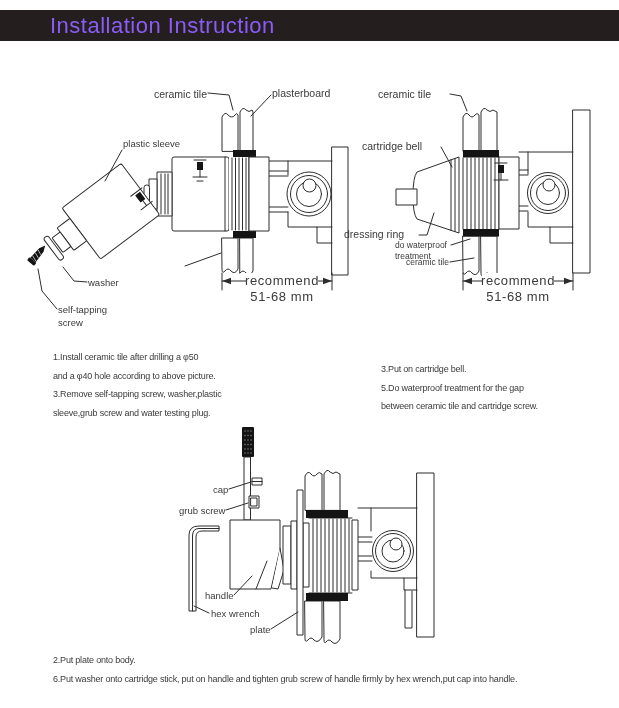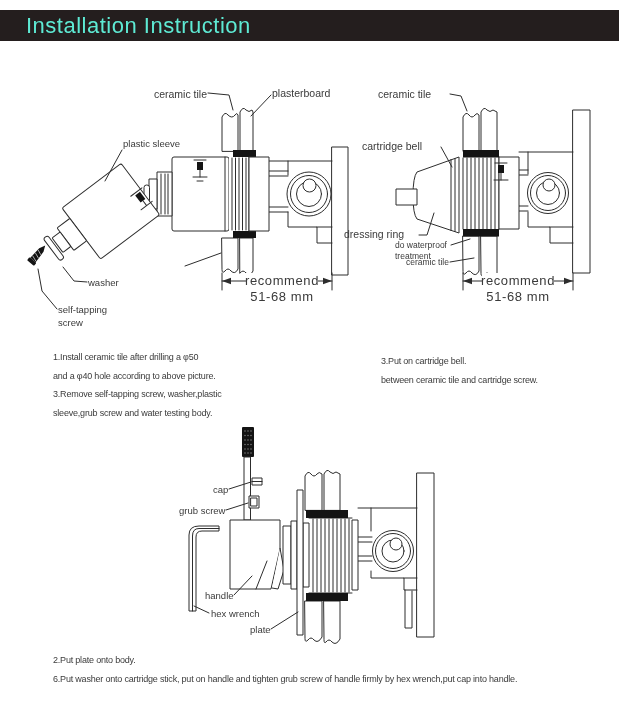--- a/index.html
+++ b/index.html
@@ -1,20 +1,20 @@
 <!DOCTYPE html>
 <html><head>
 <meta charset="utf-8">
 <style>
   html,body{margin:0;padding:0;background:#ffffff;}
   #page{position:relative;width:619px;height:708px;background:#ffffff;overflow:hidden;
         font-family:"Liberation Sans",sans-serif;}
   .header{position:absolute;left:0;top:10px;width:619px;height:31px;background:#241e1e;}
-  .header span{display:block;padding-left:26px;line-height:31px;color:#5eead4;
-        font-size:22px;letter-spacing:0.5px;}
+  .header span{display:block;padding-left:26px;line-height:31px;color:#8b5cf6;
+        font-size:22px;letter-spacing:0.5px;margin-left:24px;}
   .diagram{position:absolute;}
   svg text{font-family:"Liberation Sans",sans-serif;fill:#3a3a3a;}
   .lbl{font-size:10.5px;}
   .lbl-sm{font-size:8.5px;}
   .lbl-b{font-size:9.5px;}
   .lbl-dim{font-size:13px;letter-spacing:0.6px;}
   .ln{stroke:#2d2d2d;stroke-width:1;fill:none;stroke-linecap:round;stroke-linejoin:round;}
   .fw{fill:#ffffff;stroke:#2d2d2d;stroke-width:1;stroke-linejoin:round;}
   .bk{fill:#141414;stroke:none;}
   .wt{stroke:#ffffff;stroke-width:0.6;fill:none;}
@@ -288,25 +288,26 @@
     <path class="ln" d="M209,613 L194,606"></path>
     <text class="lbl-b" x="211" y="617">hex wrench</text>
     <path class="ln" d="M271,629 L298,612"></path>
     <text class="lbl-b" x="250" y="633">plate</text>
   </svg>
 
   <div class="steps" style="left:53px;top:348px">
     <div>1.Install ceramic tile after drilling a φ50</div>
     <div>and a φ40 hole according to above picture.</div>
     <div>3.Remove self-tapping screw, washer,plastic</div>
-    <div>sleeve,grub screw and water testing body.</div>
+    <div>sleeve,grub screw and water testing plug.</div>
   </div>
 
-  <div class="steps" style="left:381px;top:352px">
+  <div class="steps" style="left:381px;top:360px">
     <div>3.Put on cartridge bell.</div>
+    <div>5.Do waterproof treatment for the gap</div>
     <div>between ceramic tile and cartridge screw.</div>
   </div>
 
   <div class="steps bottom" style="left:53px;top:651px">
     <div>2.Put plate onto body.</div>
     <div>6.Put washer onto cartridge stick, put on handle and tighten grub screw of handle firmly by hex wrench,put cap into handle.</div>
   </div>
 
 </div>
 

